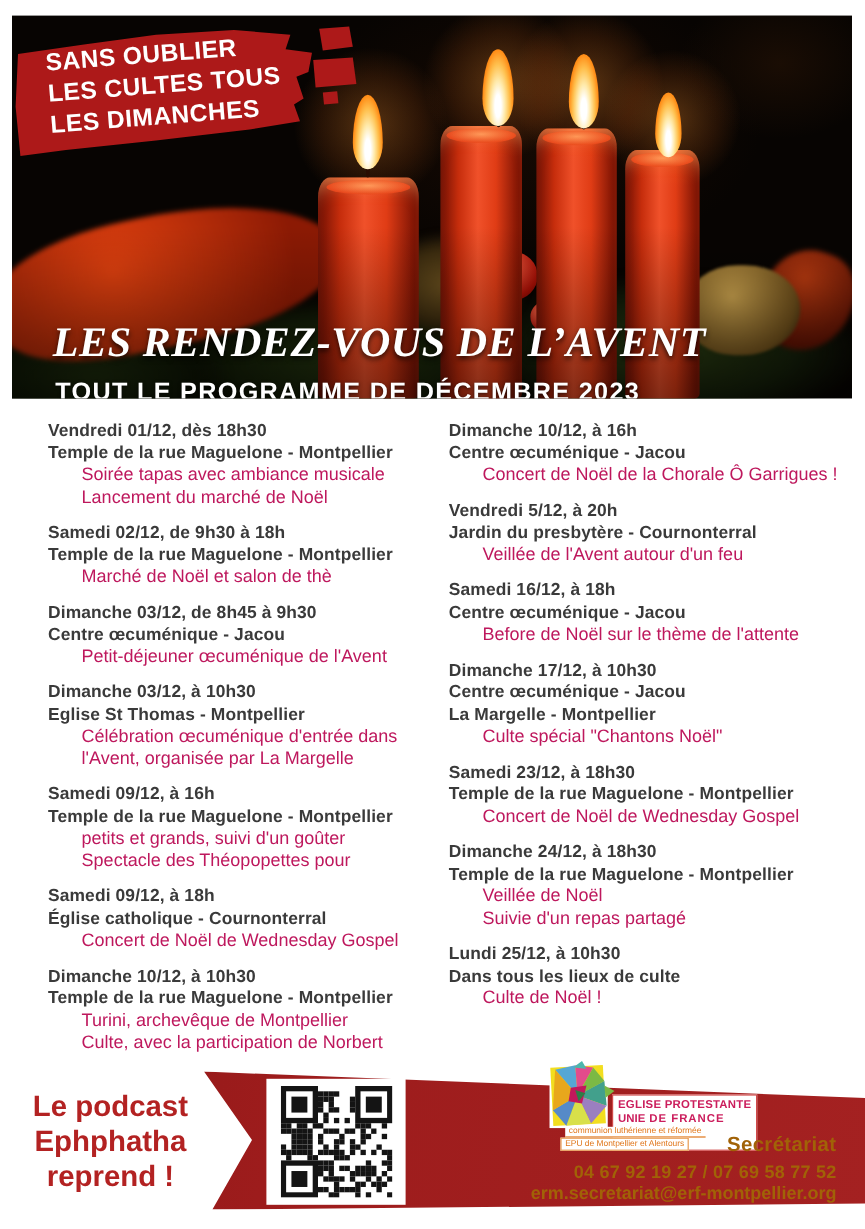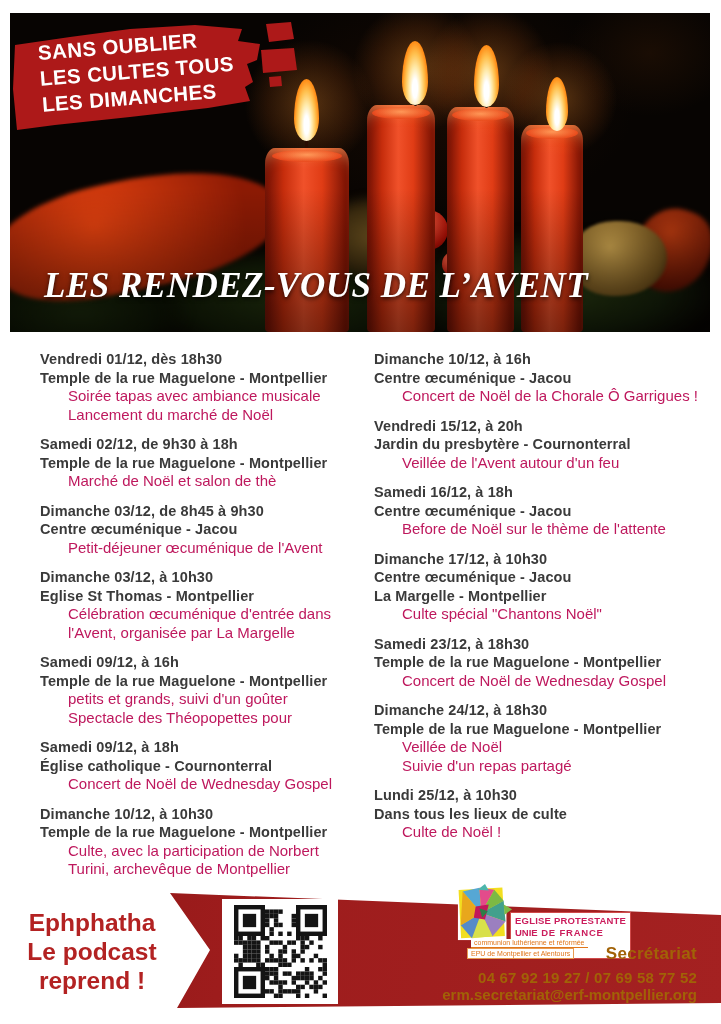--- a/index.html
+++ b/index.html
@@ -124,20 +124,21 @@
       <polygon fill="#ad1919" points="251,37 284,35 287,57 253,60"></polygon>
       <polygon fill="#ad1919" points="259,64 271,63 272,73 260,74"></polygon>
     </svg>
     <div class="brush-text">
       <div>SANS OUBLIER</div>
       <div>LES CULTES TOUS</div>
       <div>LES DIMANCHES</div>
     </div>
 
     <h1 class="hero-title">LES RENDEZ-VOUS DE L’AVENT</h1>
+    <h2 class="hero-subtitle">TOUT LE PROGRAMME DE DÉCEMBRE 2023</h2>
   </section>
 
   <section class="events">
     <div class="col left">
         <div class="event">
           <div class="ev-head">Vendredi 01/12, dès 18h30</div>
           <div class="ev-head">Temple de la rue Maguelone - Montpellier</div>
           <div class="ev-detail">Soirée tapas avec ambiance musicale</div>
           <div class="ev-detail">Lancement du marché de Noël</div>
         </div>
@@ -164,32 +165,32 @@
           <div class="ev-detail">Spectacle des Théopopettes pour</div>
         </div>
         <div class="event">
           <div class="ev-head">Samedi 09/12, à 18h</div>
           <div class="ev-head">Église catholique - Cournonterral</div>
           <div class="ev-detail">Concert de Noël de Wednesday Gospel</div>
         </div>
         <div class="event">
           <div class="ev-head">Dimanche 10/12, à 10h30</div>
           <div class="ev-head">Temple de la rue Maguelone - Montpellier</div>
+          <div class="ev-detail">Turini, archevêque de Montpellier</div>
           <div class="ev-detail">Culte, avec la participation de Norbert</div>
-          <div class="ev-detail">Turini, archevêque de Montpellier</div>
         </div>
       </div>
     <div class="col right">
         <div class="event">
           <div class="ev-head">Dimanche 10/12, à 16h</div>
           <div class="ev-head">Centre œcuménique - Jacou</div>
           <div class="ev-detail">Concert de Noël de la Chorale Ô Garrigues !</div>
         </div>
         <div class="event">
-          <div class="ev-head">Vendredi 15/12, à 20h</div>
+          <div class="ev-head">Vendredi 5/12, à 20h</div>
           <div class="ev-head">Jardin du presbytère - Cournonterral</div>
           <div class="ev-detail">Veillée de l'Avent autour d'un feu</div>
         </div>
         <div class="event">
           <div class="ev-head">Samedi 16/12, à 18h</div>
           <div class="ev-head">Centre œcuménique - Jacou</div>
           <div class="ev-detail">Before de Noël sur le thème de l'attente</div>
         </div>
         <div class="event">
           <div class="ev-head">Dimanche 17/12, à 10h30</div>
@@ -213,22 +214,22 @@
           <div class="ev-head">Dans tous les lieux de culte</div>
           <div class="ev-detail">Culte de Noël !</div>
         </div>
       </div>
   </section>
 
   <footer class="footer">
     <div class="band"></div>
 
     <div class="podcast">
+      <div>Le podcast</div>
       <div>Ephphatha</div>
-      <div>Le podcast</div>
       <div>reprend !</div>
     </div>
 
     <div class="qr-box">
       <svg width="93" height="93" viewBox="0 0 92.4 92.4" style="background:#fff">
           <rect x="30.800000000000004" y="4.4" width="4.4" height="4.4" fill="#141414"></rect>
           <rect x="35.2" y="4.4" width="4.4" height="4.4" fill="#141414"></rect>
           <rect x="39.6" y="4.4" width="4.4" height="4.4" fill="#141414"></rect>
           <rect x="44" y="4.4" width="4.4" height="4.4" fill="#141414"></rect>
           <rect x="30.800000000000004" y="8.8" width="4.4" height="4.4" fill="#141414"></rect>

